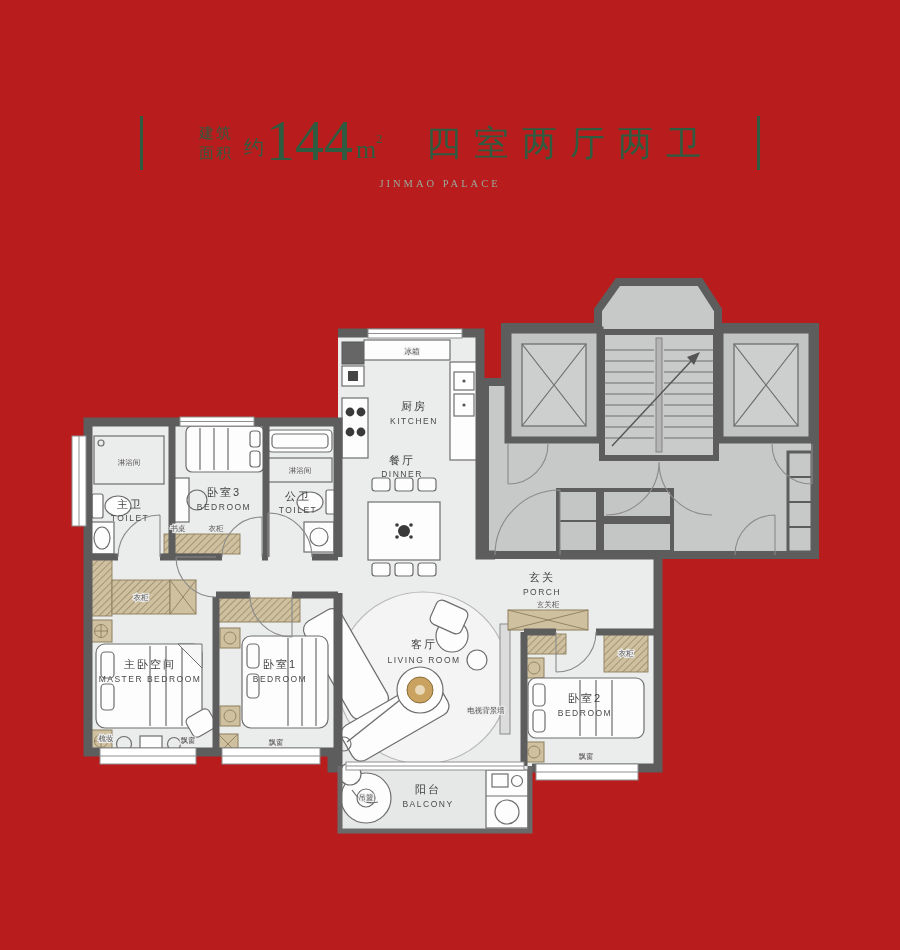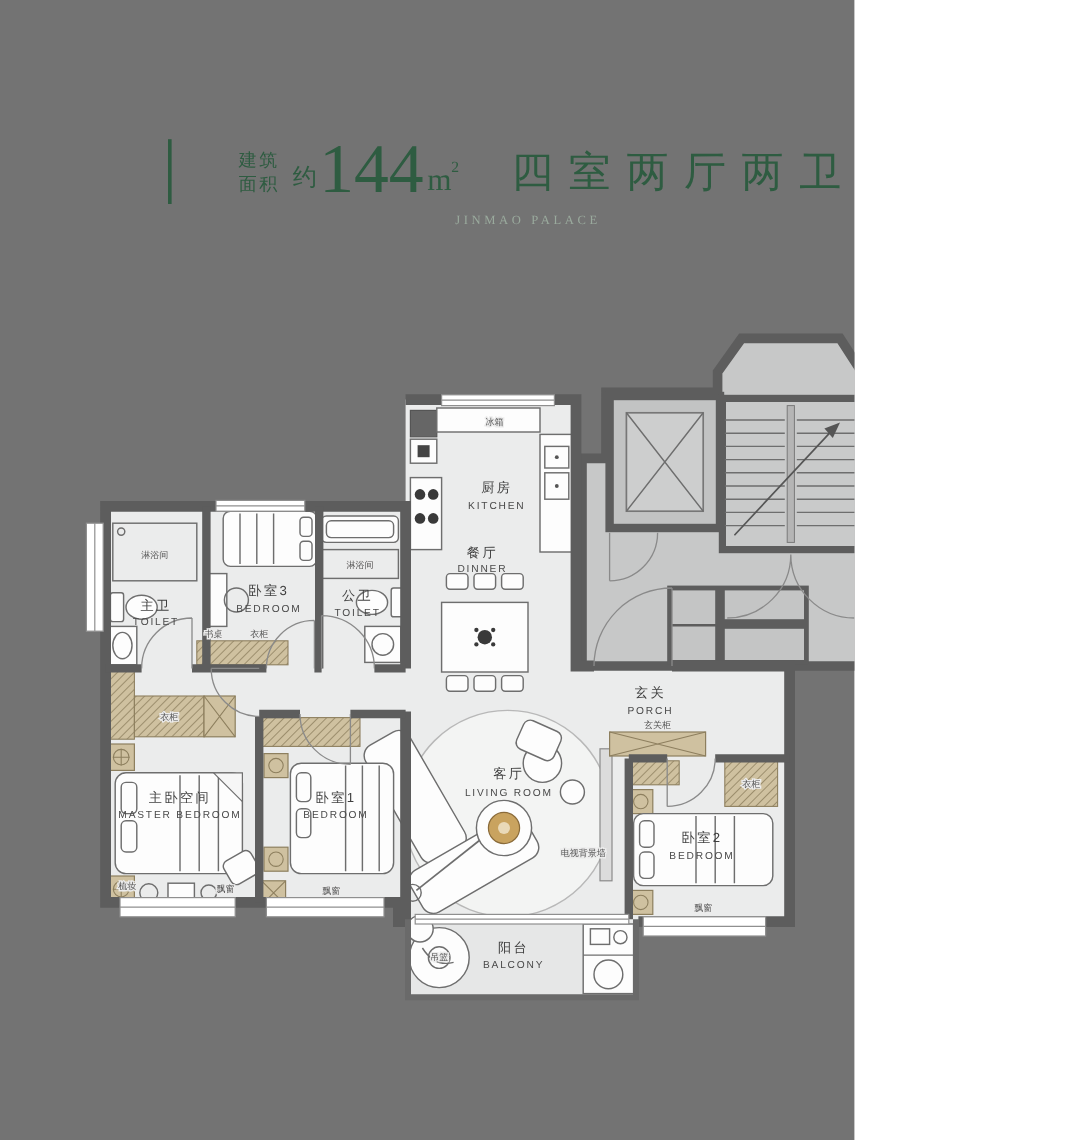--- a/index.html
+++ b/index.html
@@ -1,16 +1,16 @@
 <!DOCTYPE html>
 <html><head>
 <meta charset="utf-8">
 <style>
   html,body{margin:0;padding:0;background:#fff;}
-  .stage{position:relative;width:712px;height:950px;background:#737373;overflow:hidden;
+  .stage{position:relative;width:900px;height:950px;background:#b91c1c;overflow:hidden;
          font-family:"Liberation Sans",sans-serif;}
   svg{position:absolute;left:0;top:0;}
   
   .wall{stroke:#5d5d5d;stroke-width:9;fill:none;stroke-linecap:butt;}
   .iwall{stroke:#5d5d5d;stroke-width:7;fill:none;stroke-linecap:butt;}
   .thinwall{stroke:#6a6a6a;stroke-width:5;fill:none;}
   .corewall{stroke:#5d5d5d;stroke-width:8;fill:#c7c8c8;}
   .furn{fill:#fdfdfd;stroke:#6e6e6e;stroke-width:1.2;}
   .furn2{fill:none;stroke:#6e6e6e;stroke-width:1.2;}
   .dark{fill:#666;stroke:#555;stroke-width:1;}

